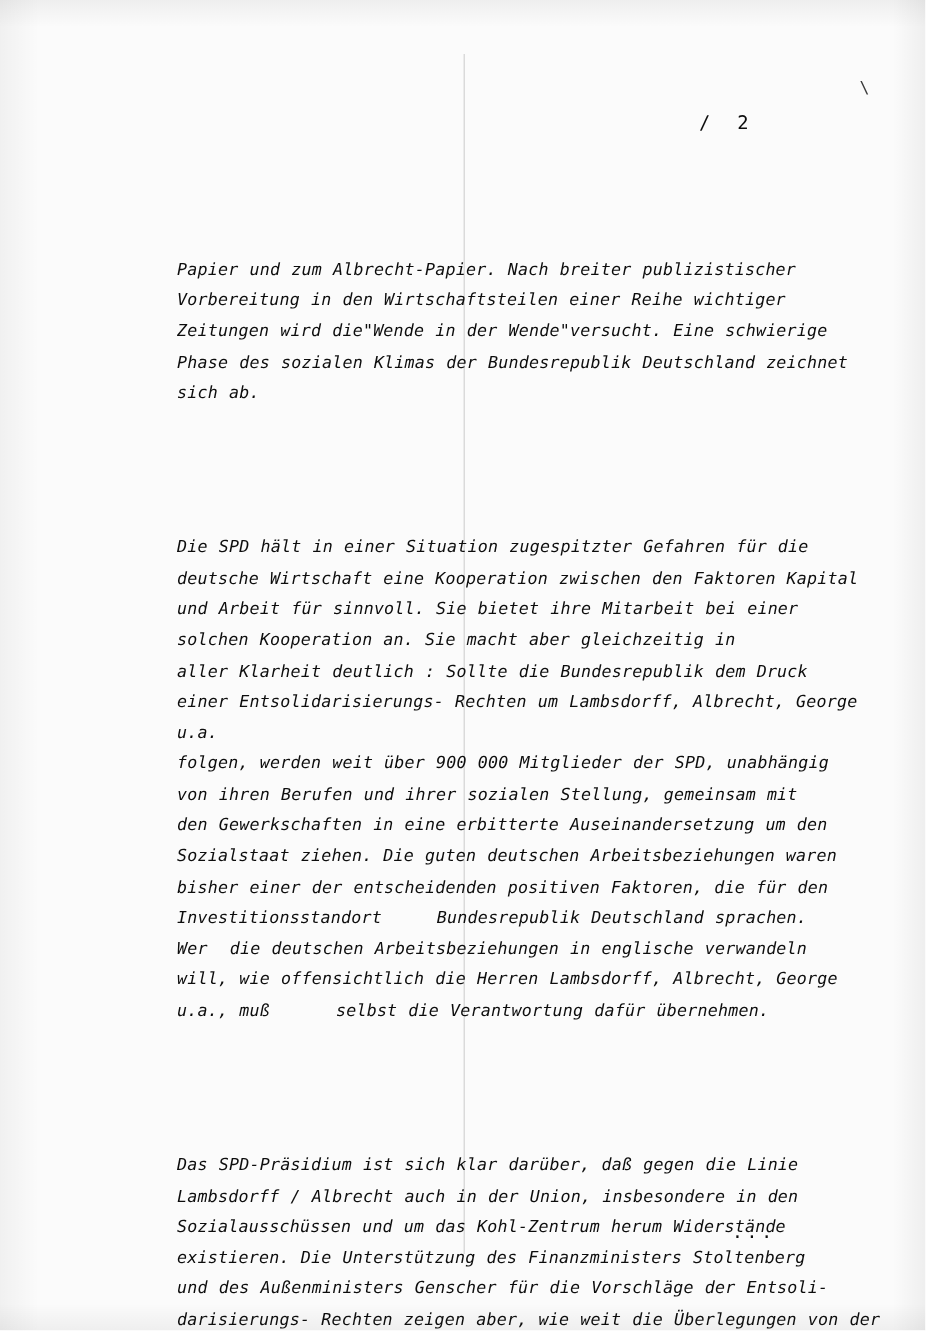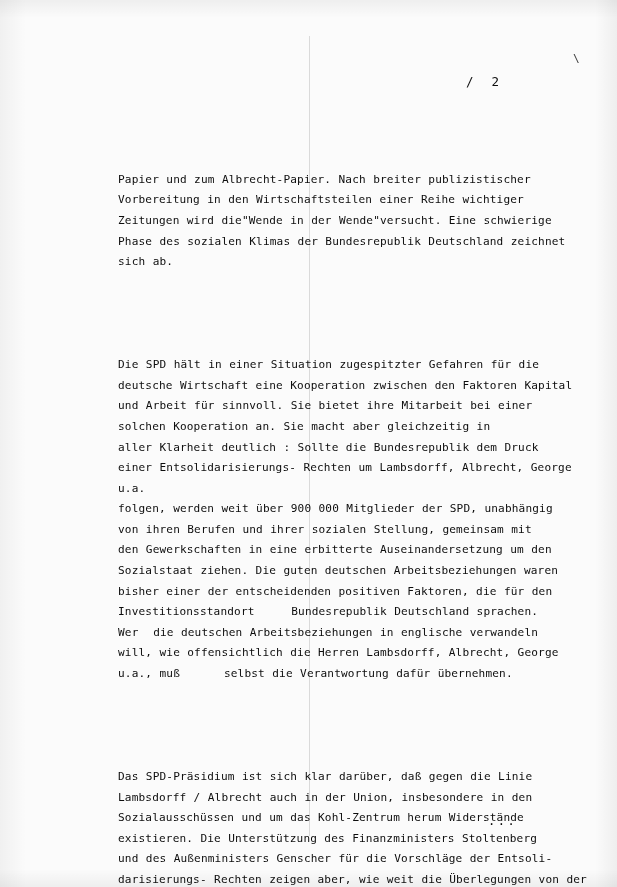--- a/index.html
+++ b/index.html
@@ -59,20 +59,21 @@
     width: 470px;
     font-size: 11.1px;
     line-height: 20.6px;
     letter-spacing: 0.15px;
     white-space: pre-wrap;
     word-spacing: 0.5px;
   }
   .para {
     margin: 0 0 20.6px 0;
     white-space: pre-wrap;
+    font-style: italic;
   }
   .trailing-dots {
     position: absolute;
     left: 488px;
     top: 814px;
     font-size: 12px;
     letter-spacing: 2.5px;
   }
 </style>
 </head>

